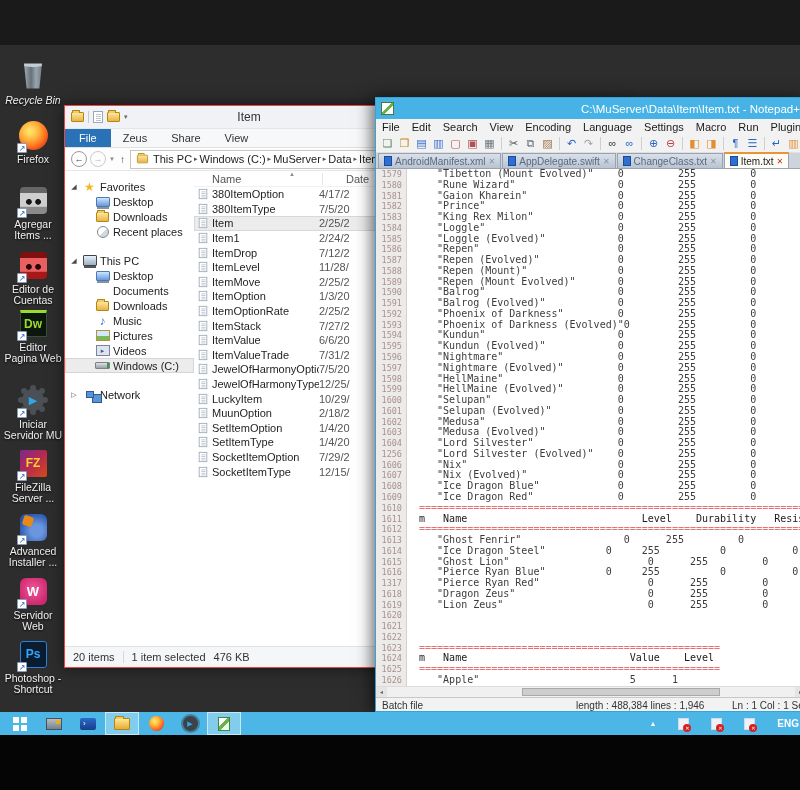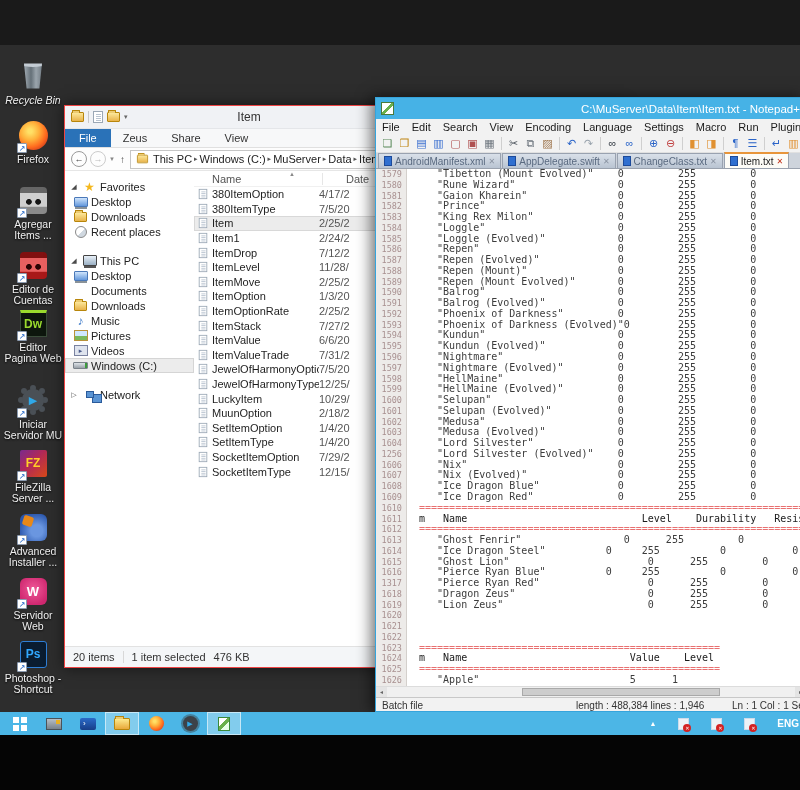--- a/index.html
+++ b/index.html
@@ -67,21 +67,21 @@
   .navb.dis{color:#bbb;border-color:#ccc}
   .nchev{font-size:6px;color:#888}
   .nup{font-size:10px;color:#444;padding:0 2px}
   .addrbar{flex:1;height:19px;border:1px solid #c6c6c6;background:#fff;display:flex;align-items:center;gap:4px;padding:0 5px;overflow:hidden}
   .addrbar .icon-folder{transform:scale(.85)}
   .crumb{white-space:nowrap;color:#222}
   .csep{font-size:7px;color:#555;padding:0 2px}
   .ex-body{position:absolute;top:65px;bottom:21px;left:0;right:0;display:flex}
   .ex-side{width:129px;padding-top:8px;overflow:hidden;flex:none}
   .srow{display:flex;align-items:center;height:15px;gap:3px;padding-left:4px}
-  .srow.child{padding-left:8px}
+  .srow.child{padding-left:30px}
   .srow .slabel{white-space:nowrap}
   .srow.sel{background:#ececec;box-shadow:inset 0 0 0 1px #d5d5d5}
   .sgap{height:14px}
   .ex-main{flex:1;position:relative;overflow:hidden}
   .ex-header{position:relative;height:16px;border-bottom:1px solid #f0f0f0;color:#555}
   .sortmark{position:absolute;left:95px;top:0;font-size:6px;color:#888}
   .col-name{position:absolute;left:18px;top:2px}
   .col-date{position:absolute;left:128px;top:2px;border-left:1px solid #e6e6e6;padding-left:23px}
   .frow{display:flex;align-items:center;height:14.6px;padding-left:4px;position:relative}
   .frow .icon-doc{transform:scale(.85);margin-right:4px}

